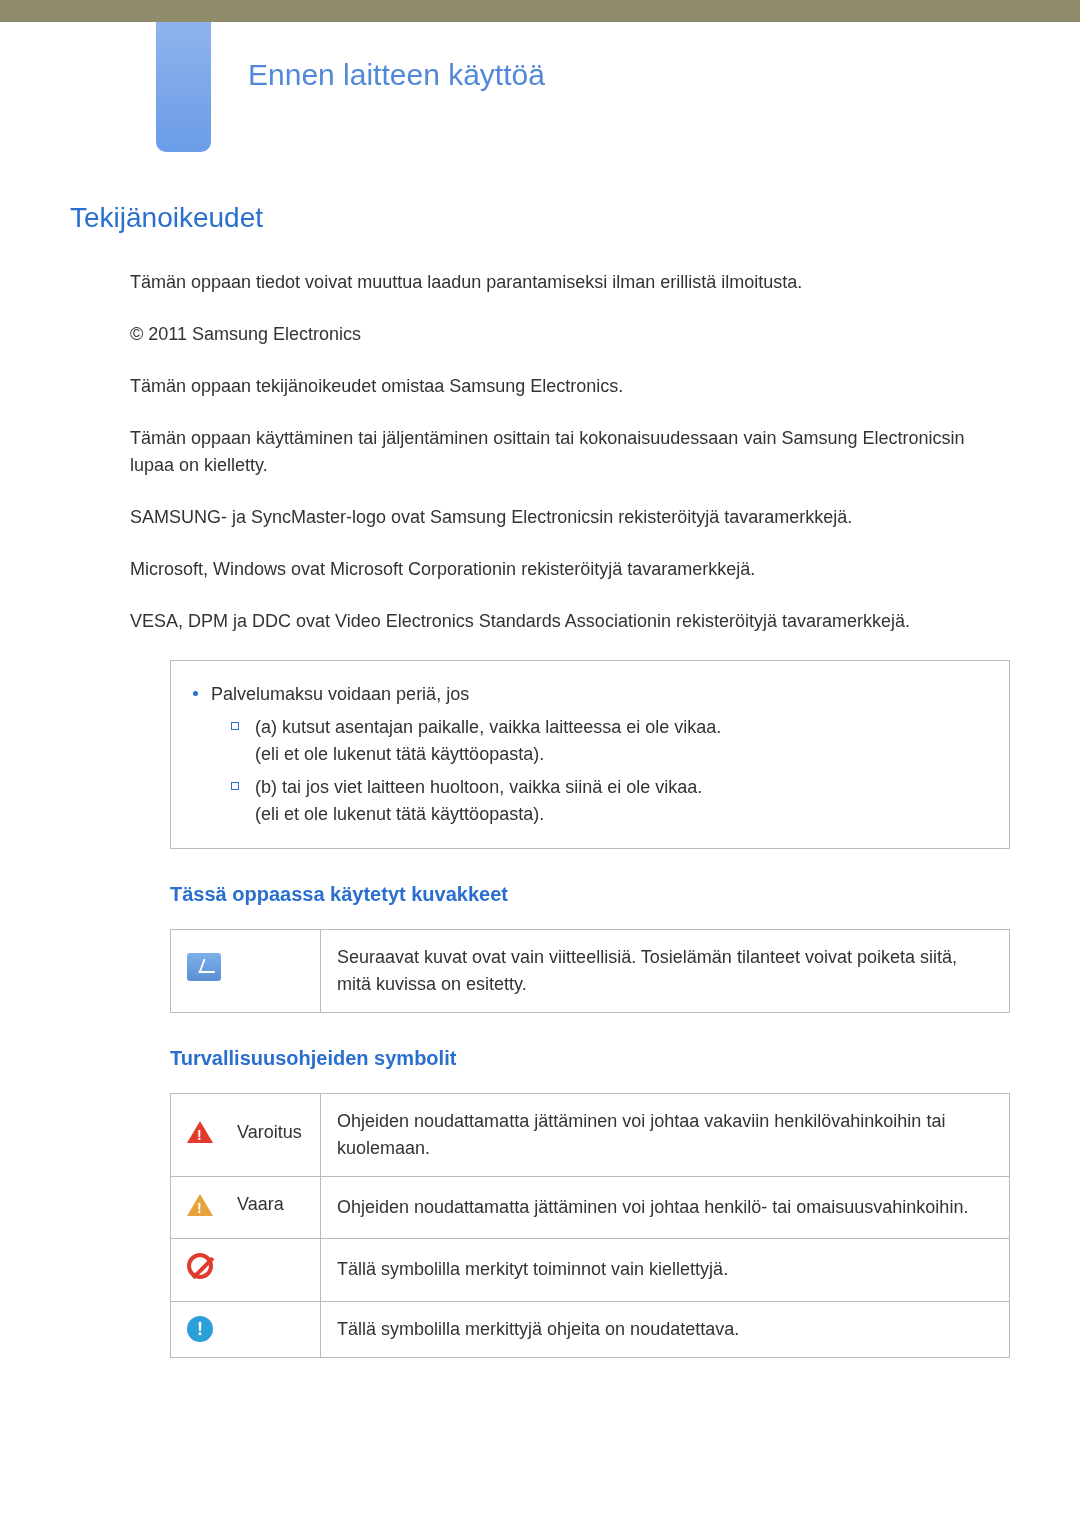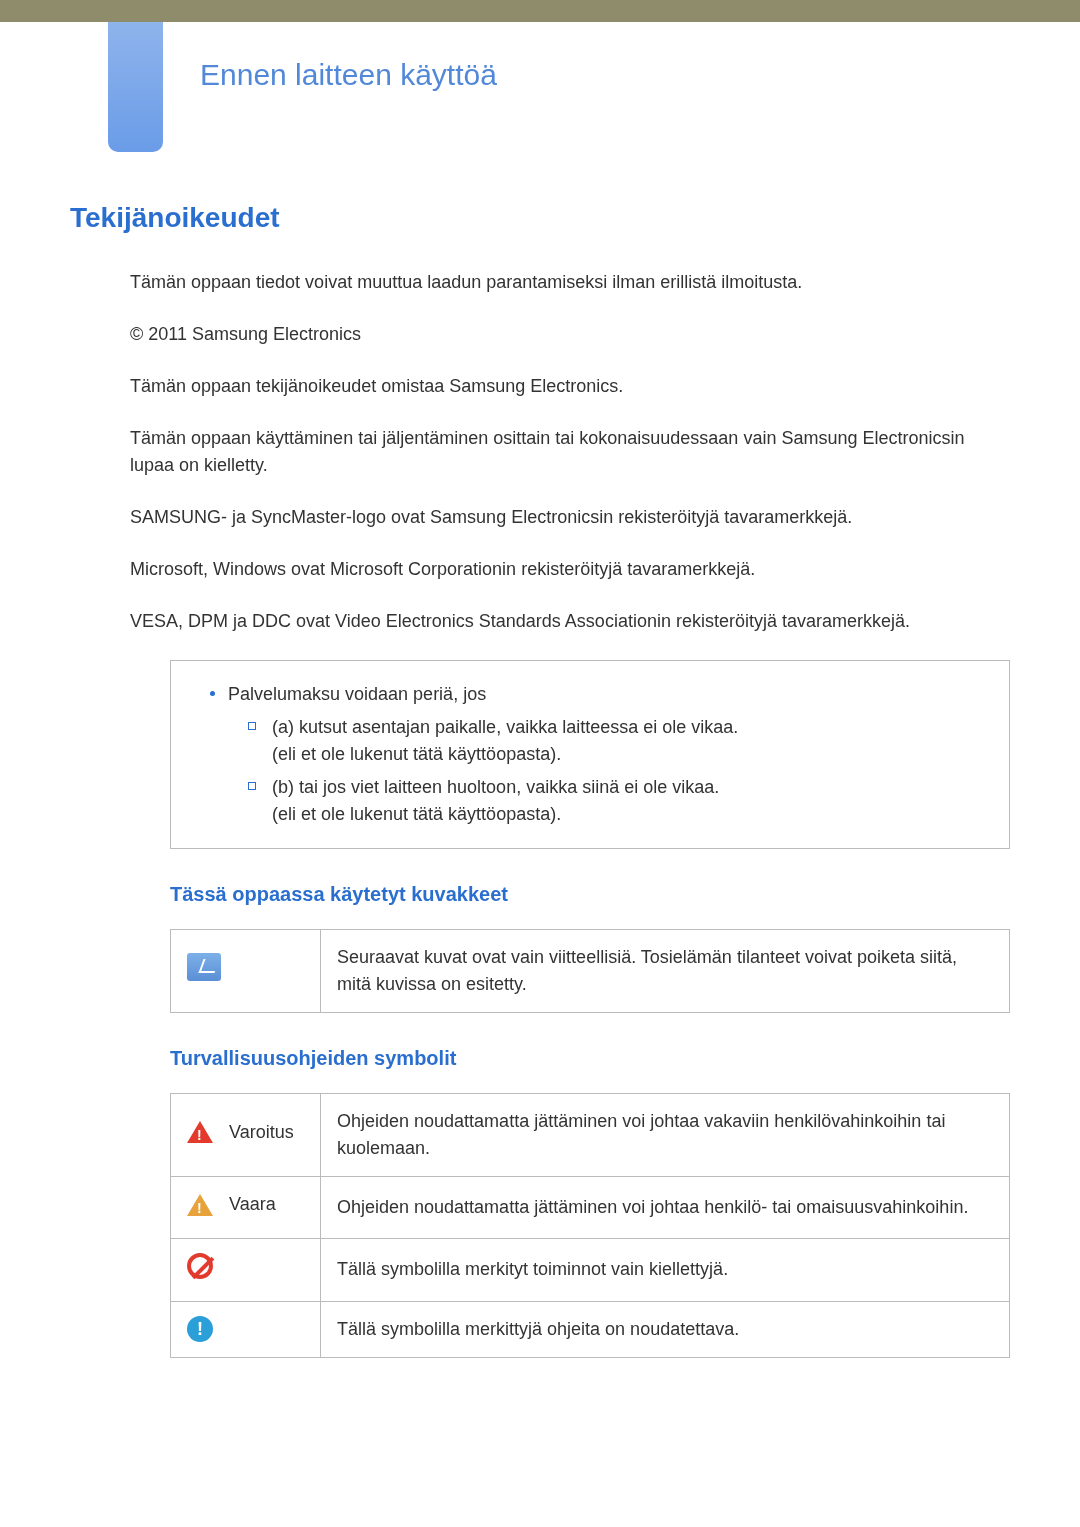--- a/index.html
+++ b/index.html
@@ -12,20 +12,21 @@
     font-size: 18px;
     line-height: 1.5;
   }
   .top-bar {
     height: 22px;
     background: #8e8c6a;
   }
   .header-area {
     position: relative;
     padding: 30px 0 40px 200px;
+    margin-left: 48px;
   }
   .blue-tab {
     position: absolute;
     left: 108px;
     top: 0;
     width: 55px;
     height: 130px;
     background: linear-gradient(to bottom, #8fb4ec, #6a9ce8);
     border-bottom-left-radius: 10px;
     border-bottom-right-radius: 10px;
@@ -34,31 +35,31 @@
     color: #5288d8;
     font-size: 30px;
     font-weight: normal;
   }
   .content {
     padding: 0 70px 100px 70px;
   }
   .section-title {
     color: #2a6fcf;
     font-size: 28px;
-    font-weight: bold;
+    font-weight: normal;
     margin: 60px 0 30px 0;
   }
   .body-text {
     margin: 0 0 25px 60px;
     color: #333;
   }
   .info-box {
     margin: 0 0 30px 100px;
     border: 1px solid #bbb;
-    padding: 14px 35px;
+    padding: 14px 18px;
   }
   .info-box ul { list-style: none; }
   .info-box li.top-level {
     position: relative;
     padding-left: 22px;
     margin: 6px 0;
   }
   .info-box li.top-level::before {
     content: "";
     position: absolute;
@@ -100,21 +101,21 @@
     vertical-align: middle;
   }
   .icon-table td.icon-cell {
     width: 150px;
     text-align: left;
     white-space: nowrap;
   }
   .icon-wrap {
     display: inline-flex;
     align-items: center;
-    gap: 16px;
+    gap: 24px;
   }
   .note-icon {
     width: 34px;
     height: 28px;
     background: linear-gradient(to bottom, #7db0e8, #5a8fd6);
     border-radius: 3px;
     position: relative;
     display: inline-block;
   }
   .note-icon::after {

